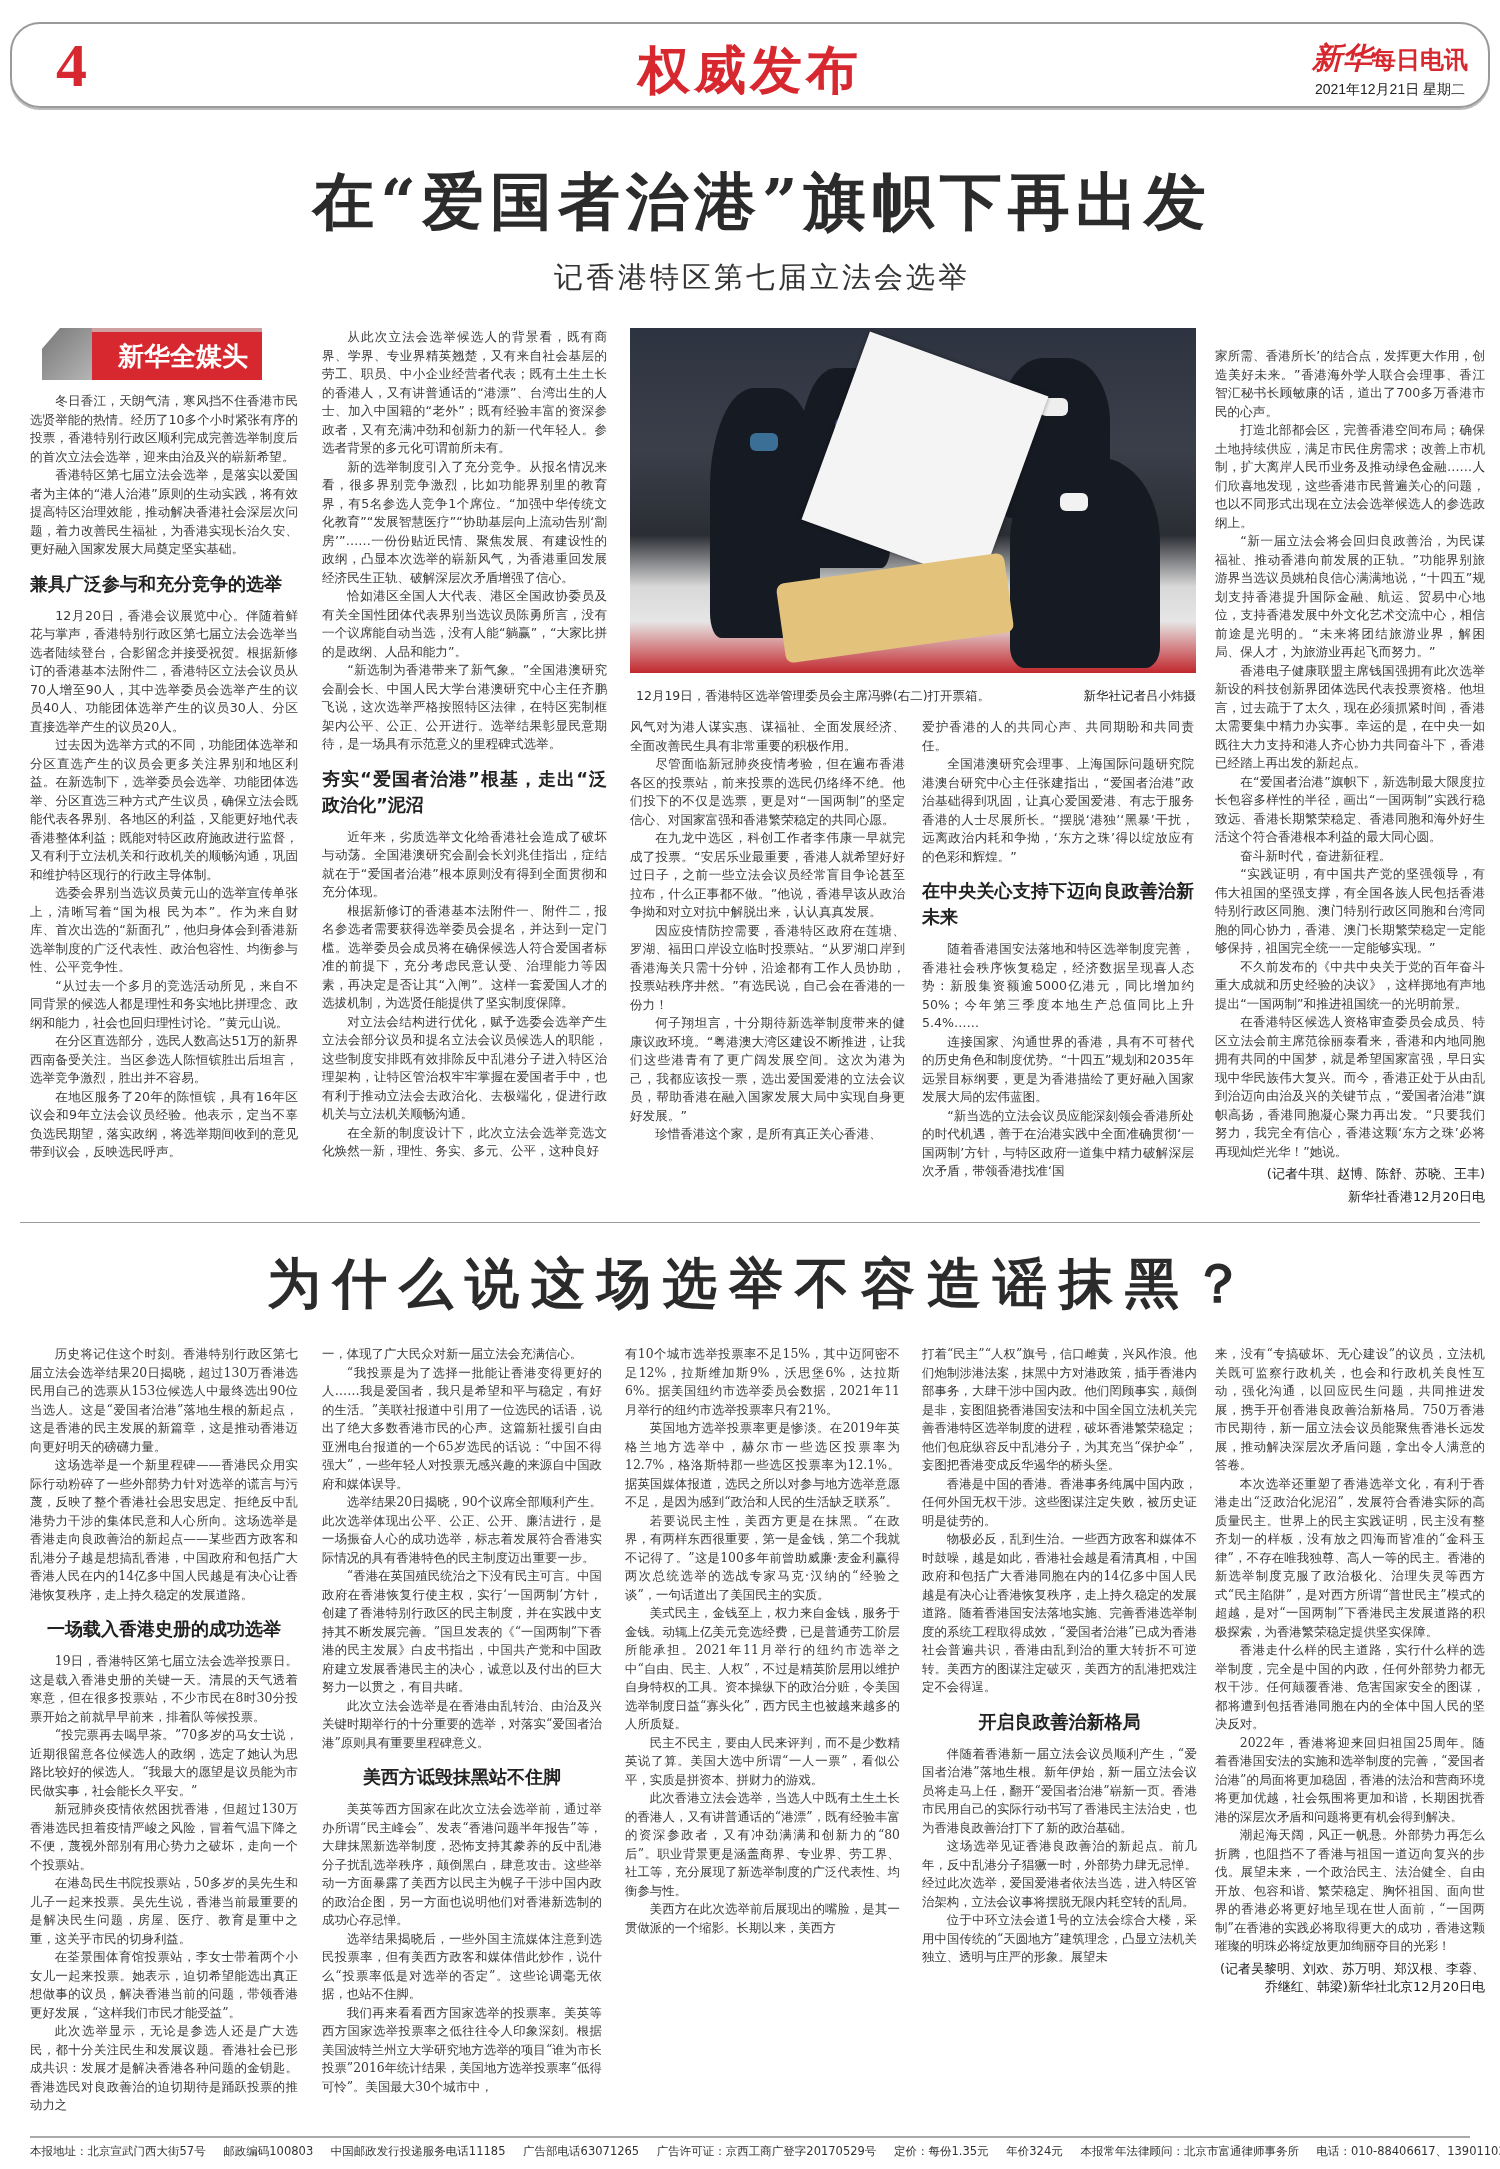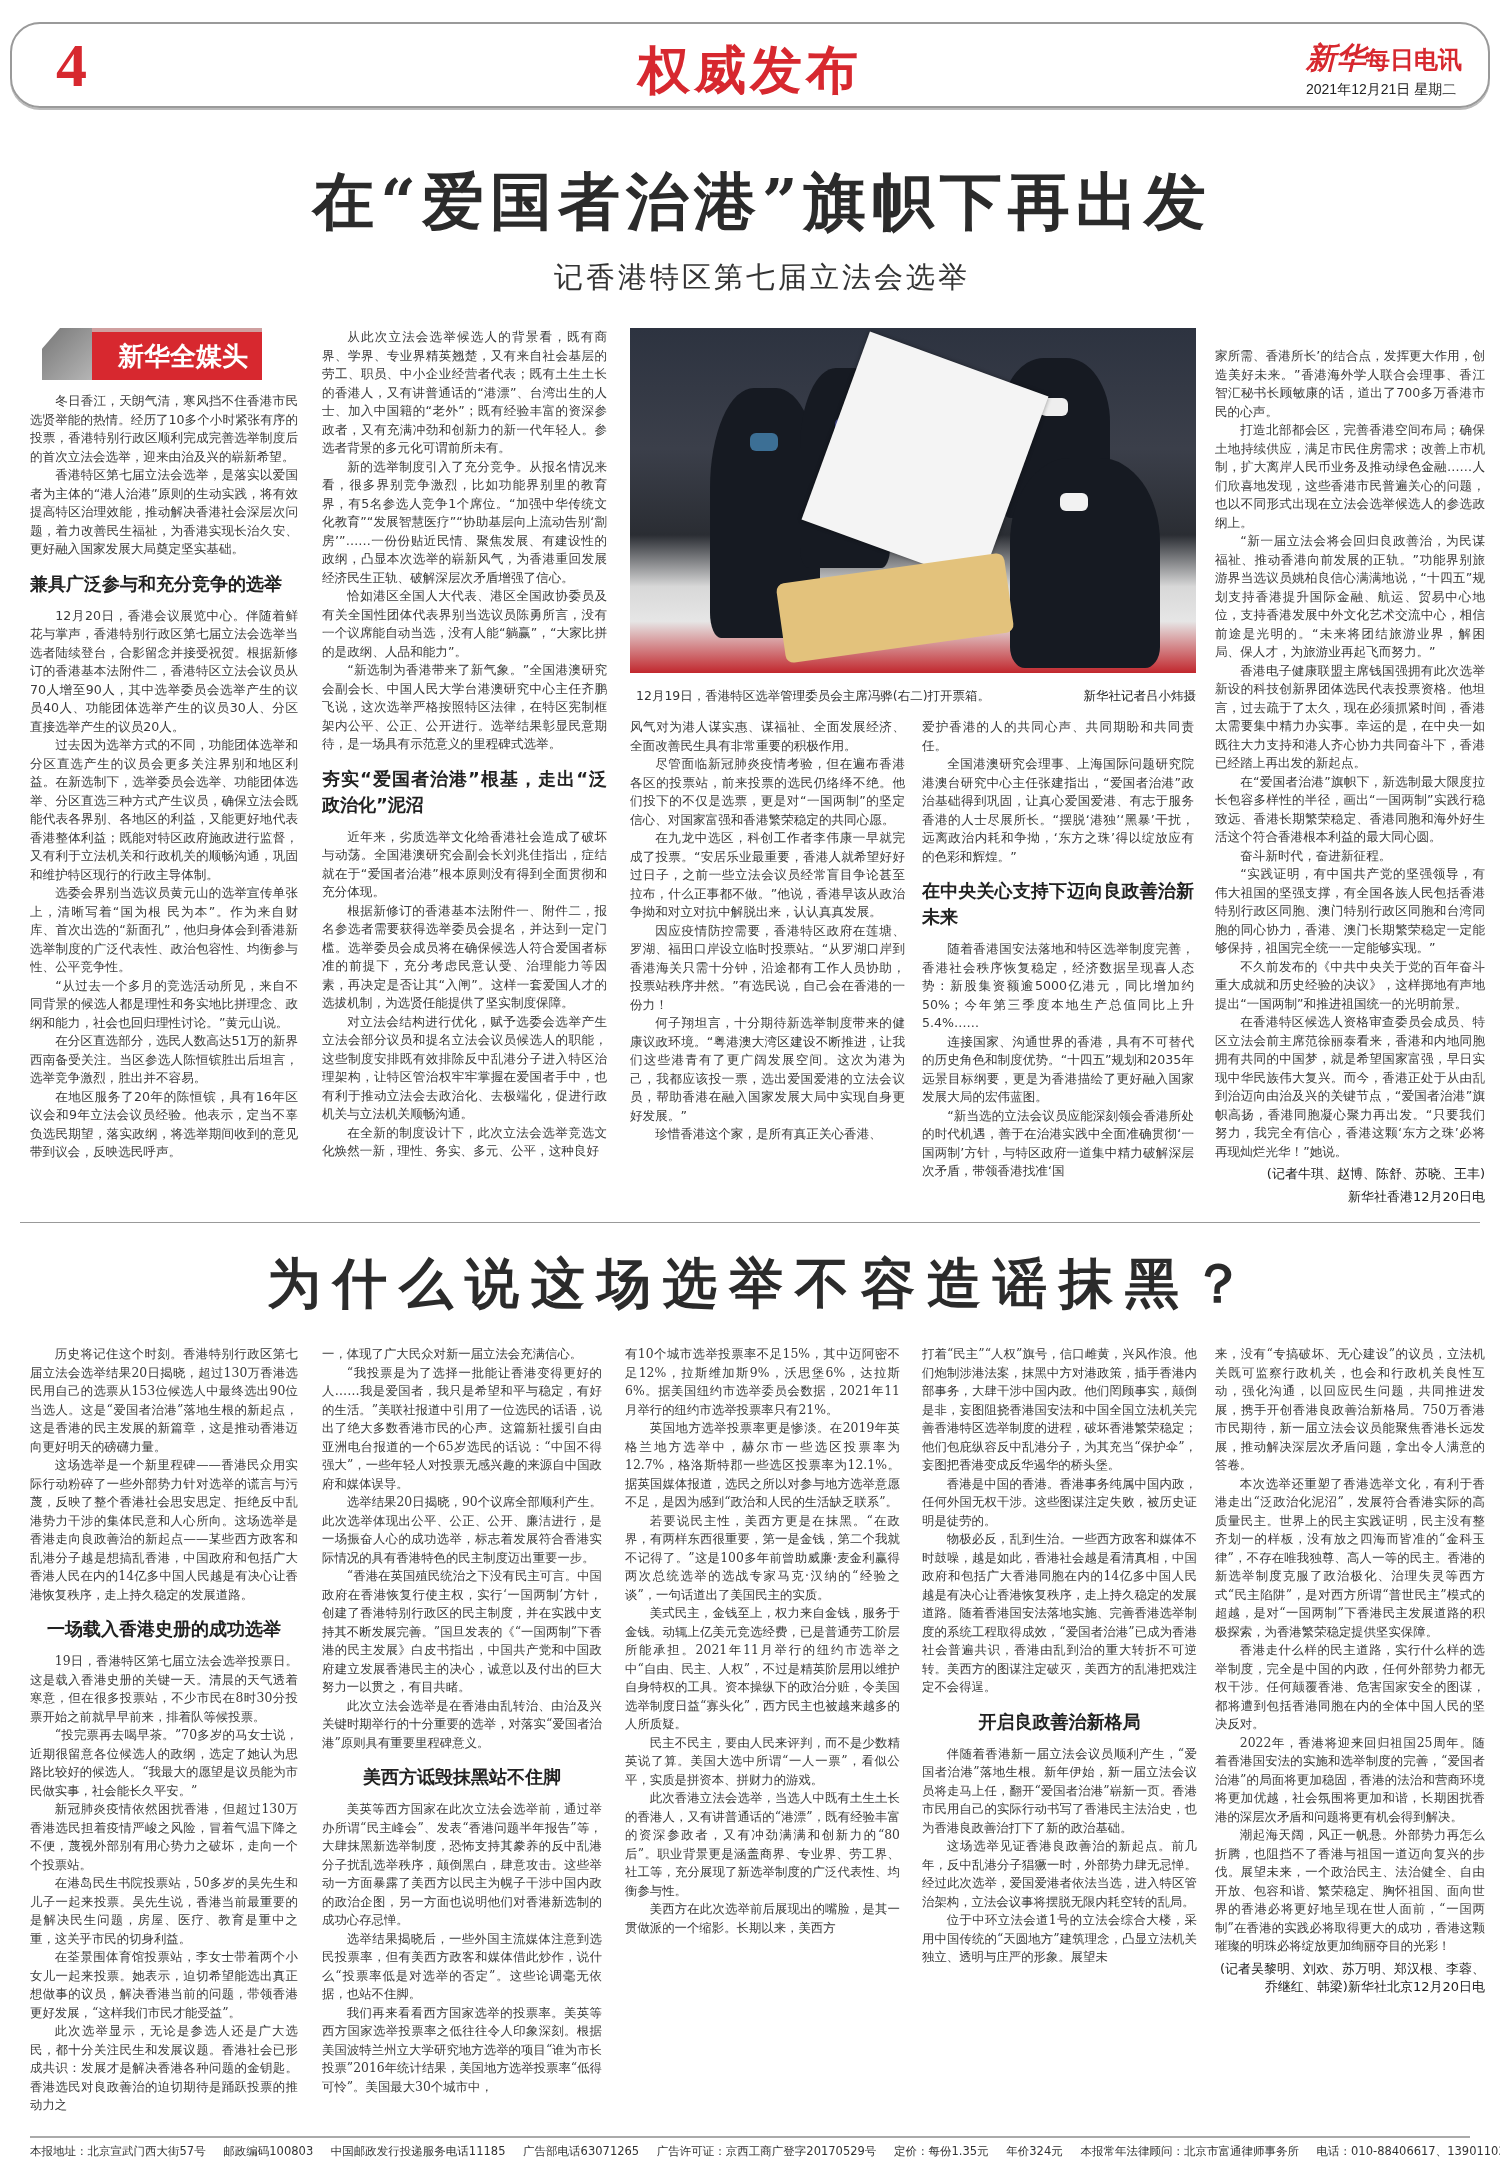--- a/index.html
+++ b/index.html
@@ -14,21 +14,21 @@
   }
   .page-num {
     position: absolute; left: 44px; top: 6px; font-size: 62px; font-weight: bold;
     color: #d7282f; font-family: "Liberation Serif", serif;
   }
   .section-title {
     position: absolute; left: 0; right: 0; top: 12px; text-align: center;
     font-size: 52px; font-weight: bold; color: #d7282f; letter-spacing: 4px;
     font-family: Liberation Mono, monospace;
   }
-  .brand { position: absolute; right: 26px; top: 14px; text-align: left; }
+  .brand { position: absolute; right: 20px; top: 14px; text-align: center; }
   .brand-name { font-size: 30px; font-weight: bold; color: #d7282f; font-style: italic; font-family: "DejaVu Serif", serif; }
   .brand-name span { font-style: normal; font-size: 24px; }
   .brand-date { font-size: 14px; color: #222; font-family: Liberation Sans, sans-serif; margin-top: 2px; }
 
   
   .headline {
     position: absolute; left: 0; right: 0; text-align: center;
     font-weight: bold; color: #2b2b2b; font-family: "DejaVu Serif", serif; padding-left: 24px;
   }
   .h1 { top: 160px; font-size: 62px; letter-spacing: 6px; }

